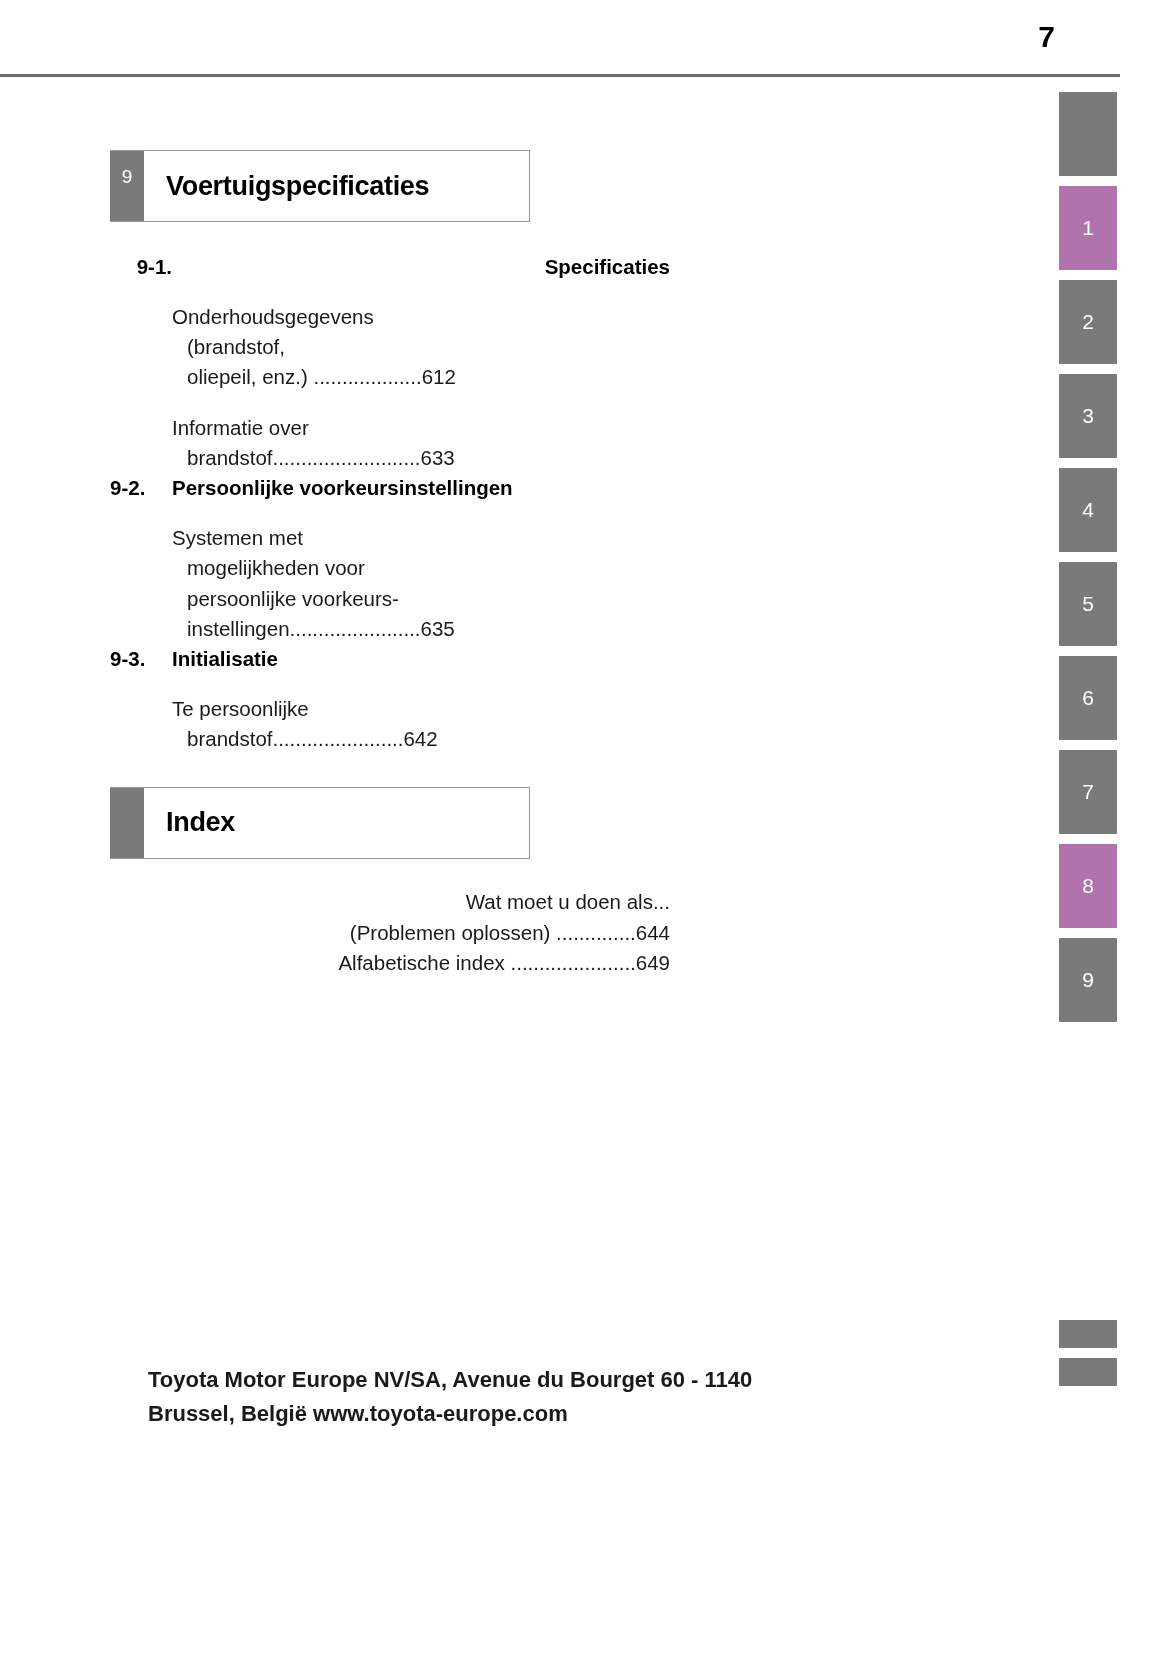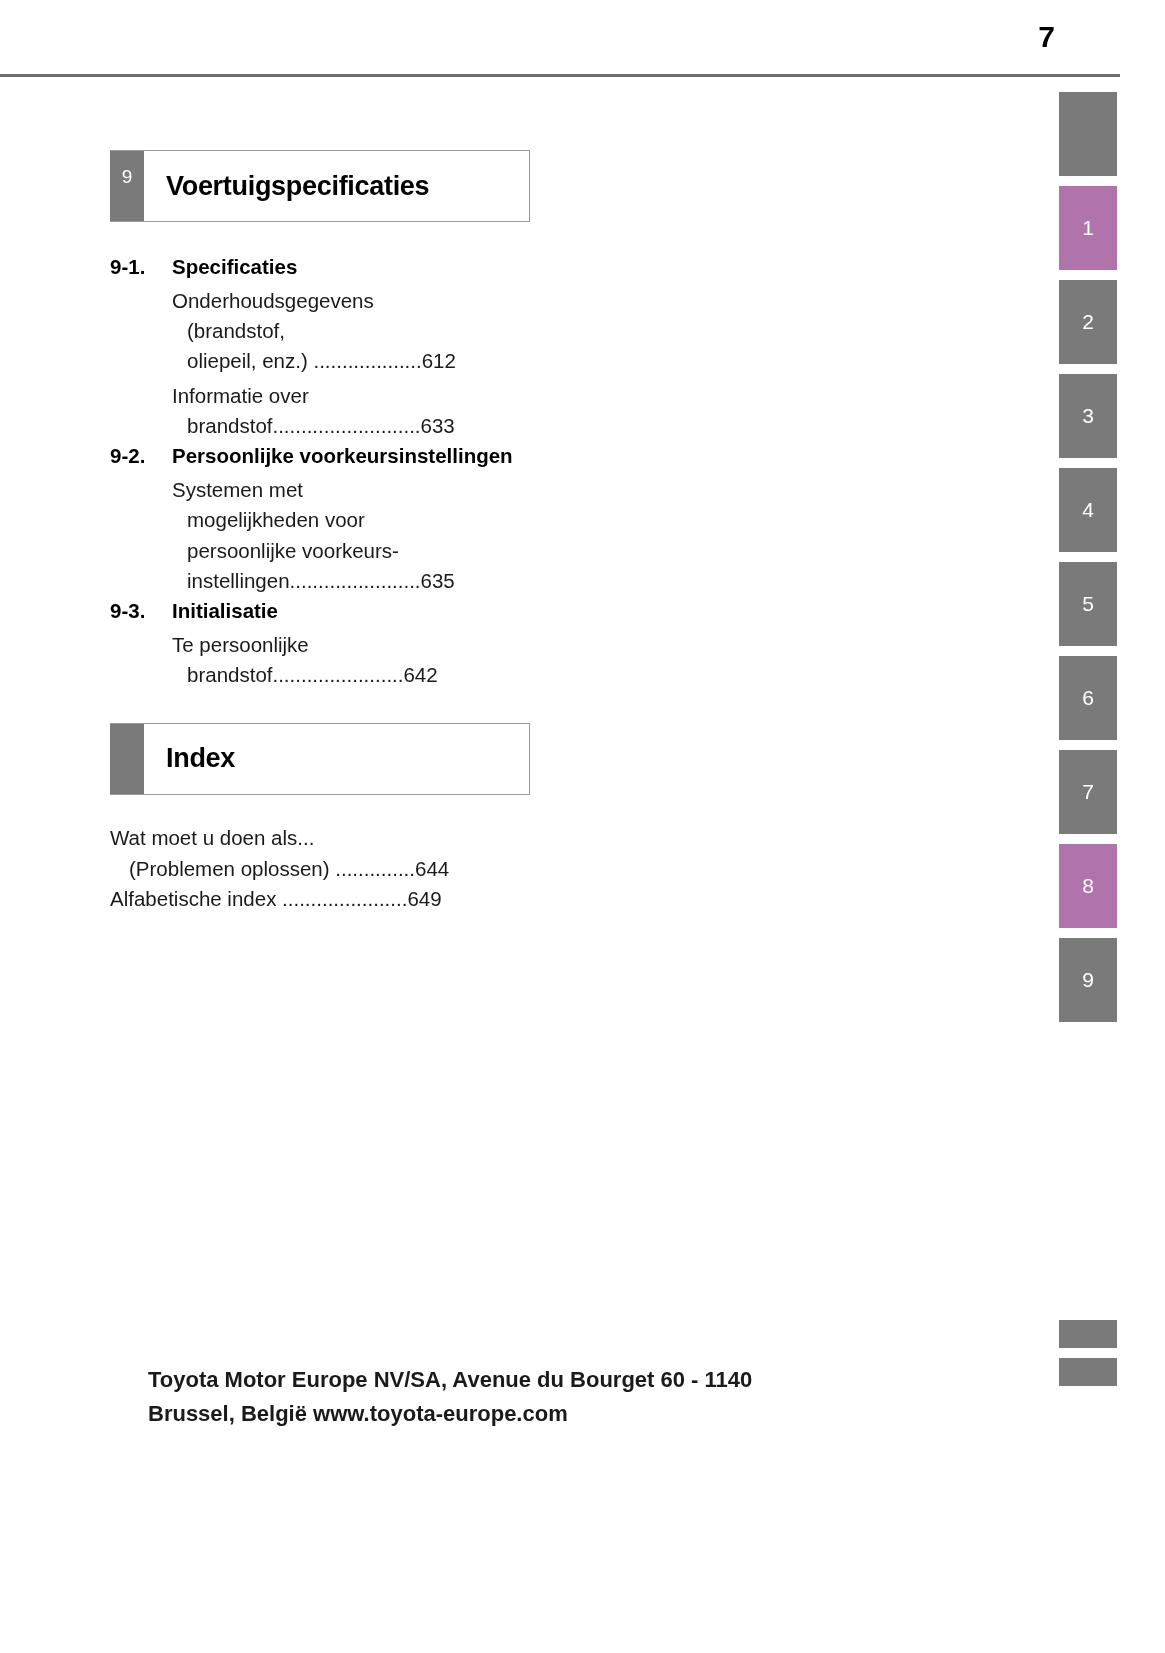--- a/index.html
+++ b/index.html
@@ -136,52 +136,54 @@
     display: flex;
     font-size: 20.5px;
     font-weight: bold;
     color: #000;
     margin-top: 0;
     margin-bottom: 4px;
     line-height: 1.45;
   }
   .section-head:first-child {
     margin-top: 0;
+    text-align: right;
   }
   .section-num {
     width: 62px;
     flex: none;
   }
   .section-name {
     flex: 1;
   }
 
   .entry {
     font-size: 20.5px;
     line-height: 1.48;
     color: #1a1a1a;
     padding-left: 62px;
-    margin-top: 4px;
+    margin-top: 20px;
   }
   .entry .ln {
     display: block;
   }
   .entry .ln.ind {
     padding-left: 15px;
   }
 
   
   .index-entries {
     margin-top: 28px;
     font-size: 20.5px;
     line-height: 1.5;
     color: #1a1a1a;
   }
   .index-entries .ln {
     display: block;
+    text-align: right;
   }
   .index-entries .ln.ind {
     padding-left: 19px;
   }
 
   
   .footer {
     position: absolute;
     left: 148px;
     top: 1363px;

